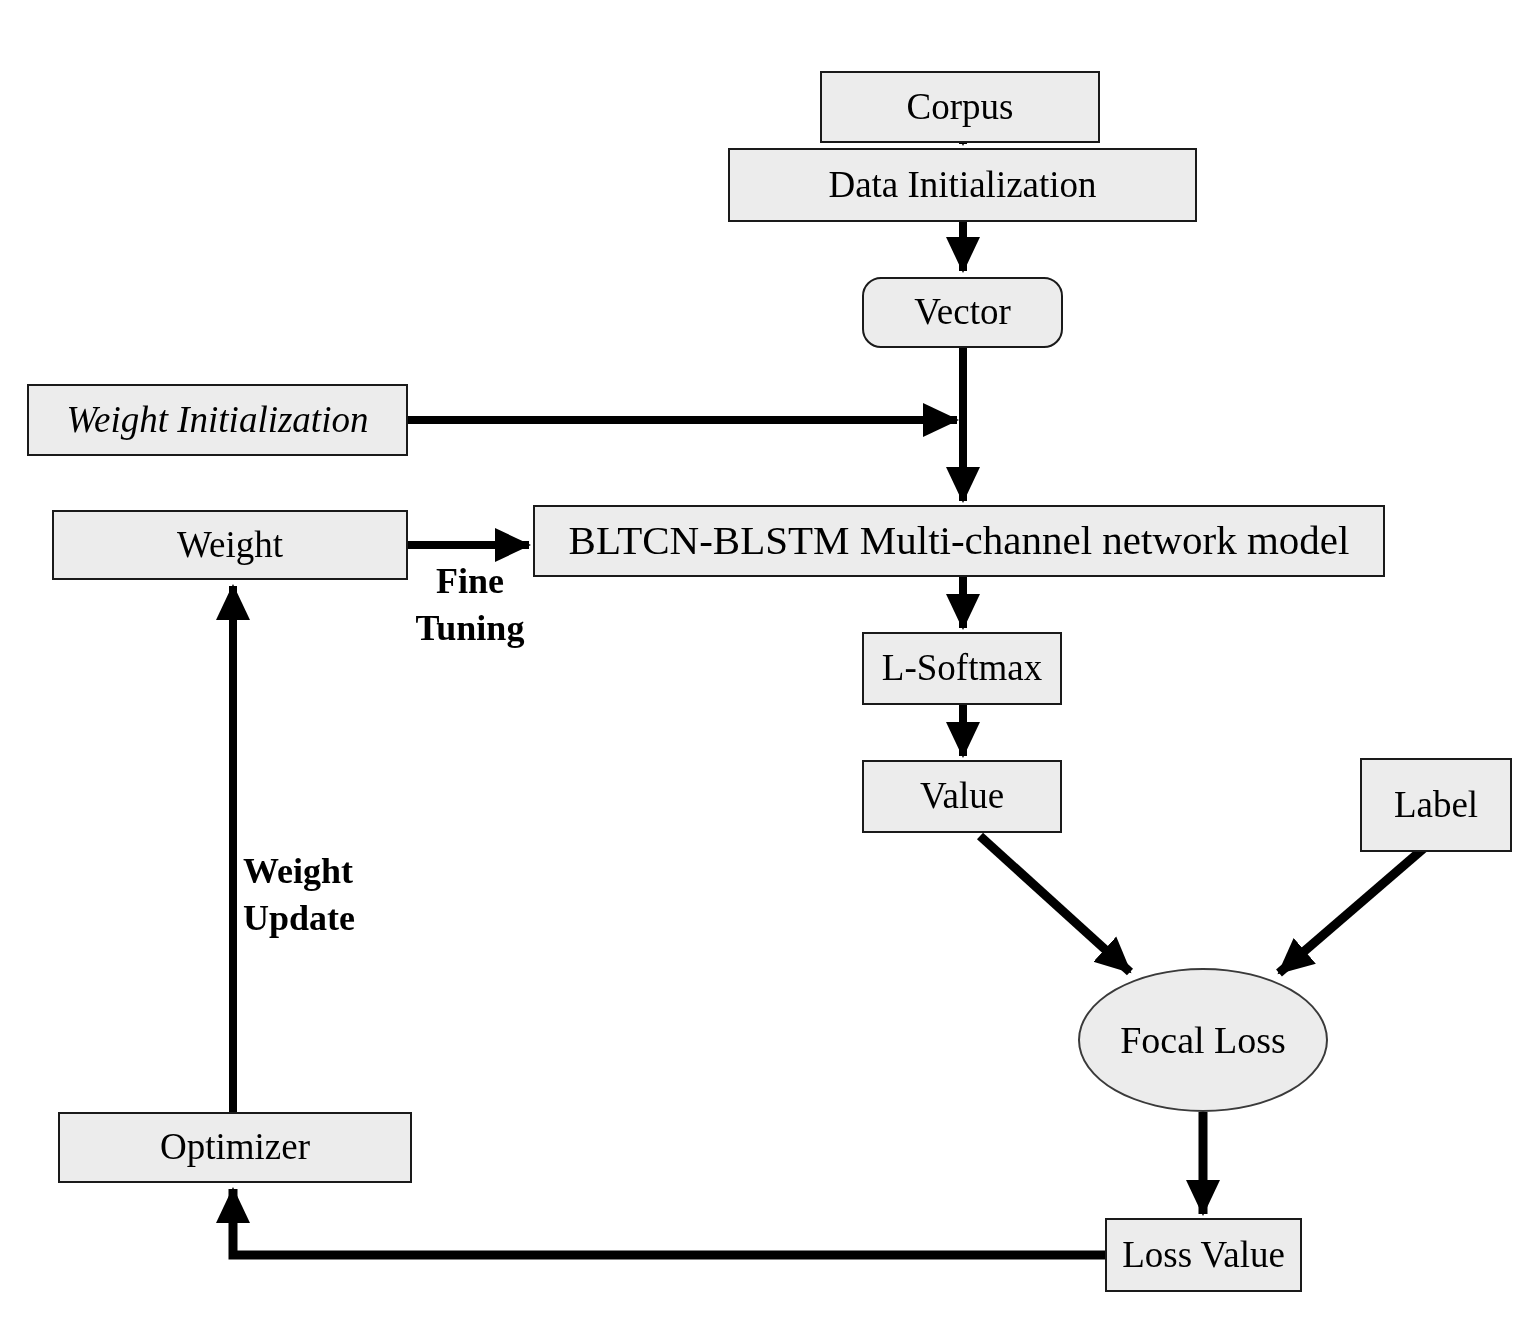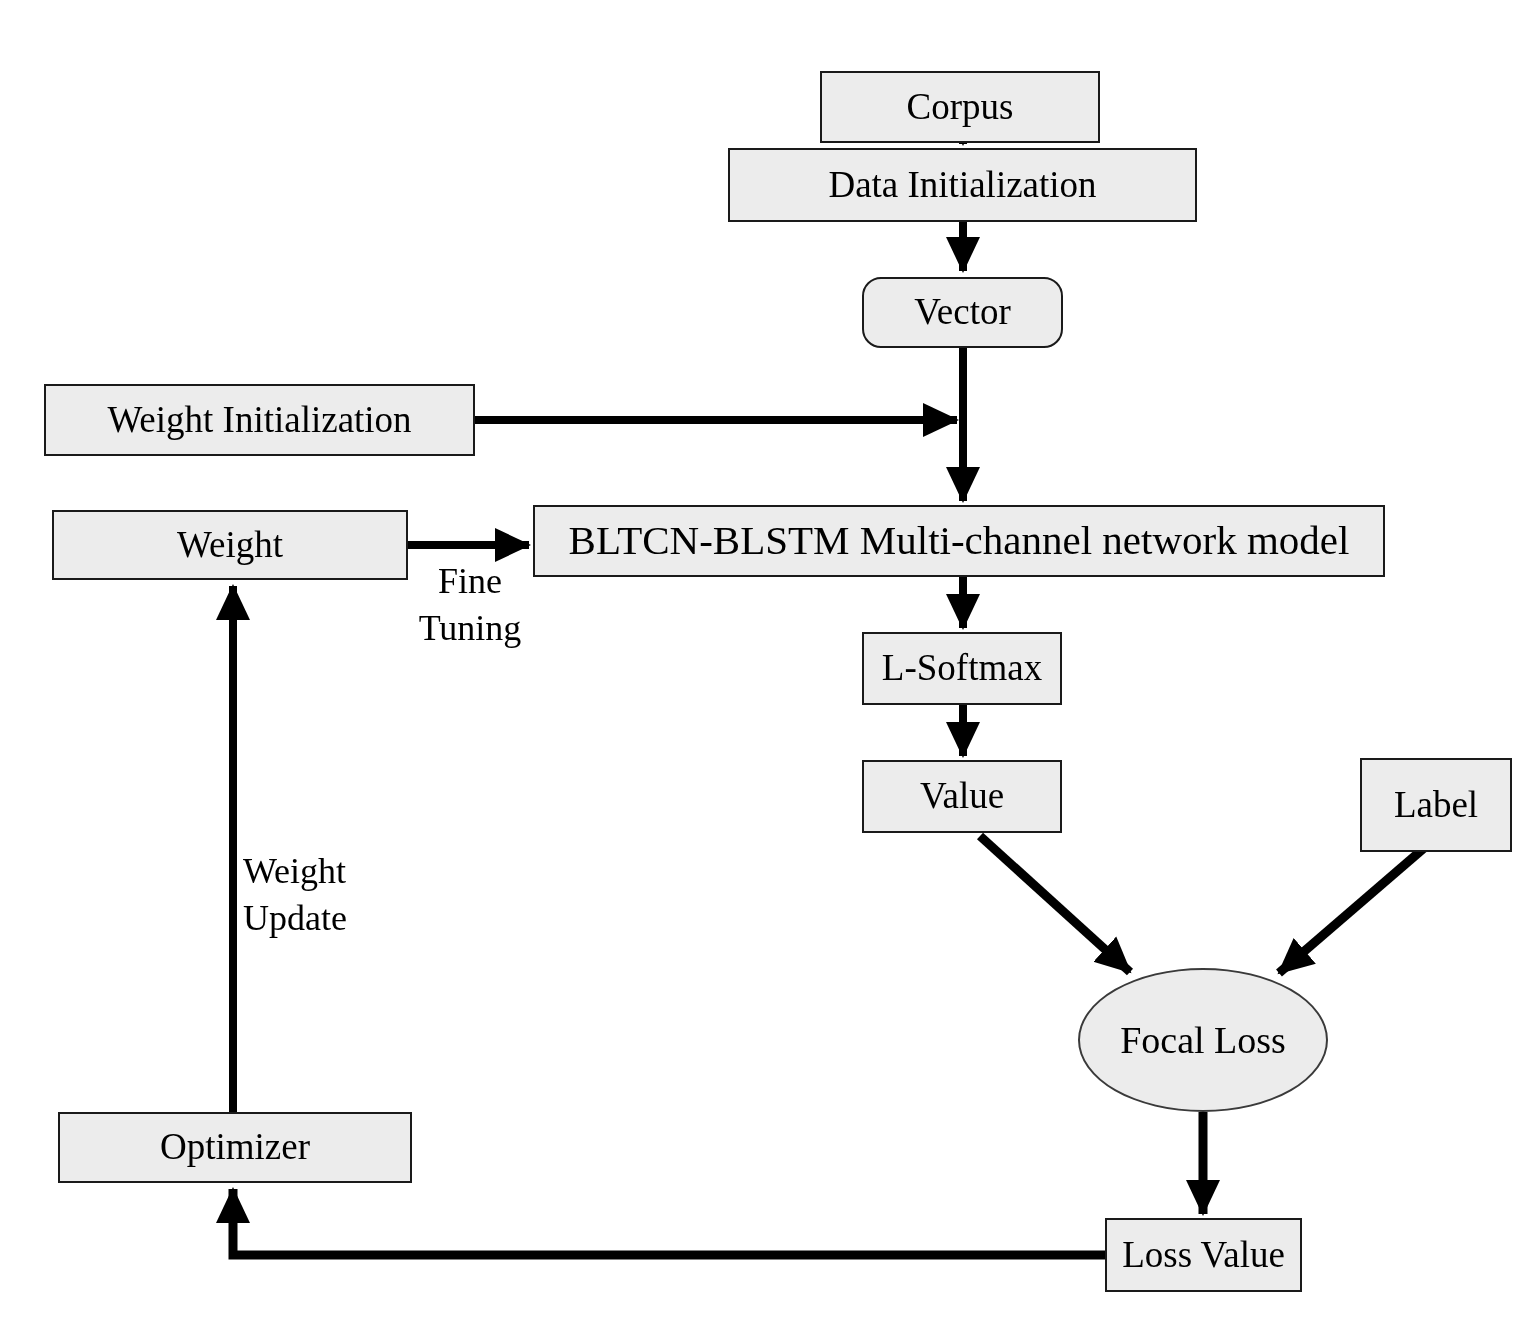--- a/index.html
+++ b/index.html
@@ -40,20 +40,21 @@
     display: flex;
     align-items: center;
     justify-content: center;
     font-size: 38px;
   }
   .edge-label {
     position: absolute;
     font-size: 36px;
     line-height: 1.3;
     white-space: pre-line;
+    font-weight: bold;
   }
   .edge-label.center { text-align: center; }
 </style>
 </head>
 <body>
 
 <div class="canvas">
 
   <svg class="edges" viewBox="0 0 1530 1317" xmlns="http://www.w3.org/2000/svg">
     <defs>
@@ -86,21 +87,21 @@
 
     <line x1="233" y1="1112" x2="233" y2="586" stroke="#000" stroke-width="8" marker-end="url(#ah)"></line>
   </svg>
 
   <div class="node" style="left:820px; top:23px; width:280px; height:72px;margin-top:48px;">Corpus</div>
 
   <div class="node" style="left:728px; top:148px; width:469px; height:74px;">Data Initialization</div>
 
   <div class="node" style="left:862px; top:277px; width:201px; height:71px;border-radius:19px;">Vector</div>
 
-  <div class="node" style="left:44px; top:384px; width:431px; height:72px;">Weight Initialization</div>
+  <div class="node" style="left:27px; top:384px; width:381px; height:72px;font-style:italic;">Weight Initialization</div>
 
   <div class="node" style="left:52px; top:510px; width:356px; height:70px;">Weight</div>
 
   <div class="node" style="left:862px; top:632px; width:200px; height:73px;">L-Softmax</div>
 
   <div class="node big" style="left:533px; top:505px; width:852px; height:72px;">BLTCN-BLSTM Multi-channel network model</div>
 
   <div class="node" style="left:862px; top:760px; width:200px; height:73px;">Value</div>
 
   <div class="node" style="left:1360px; top:758px; width:152px; height:94px;">Label</div>

